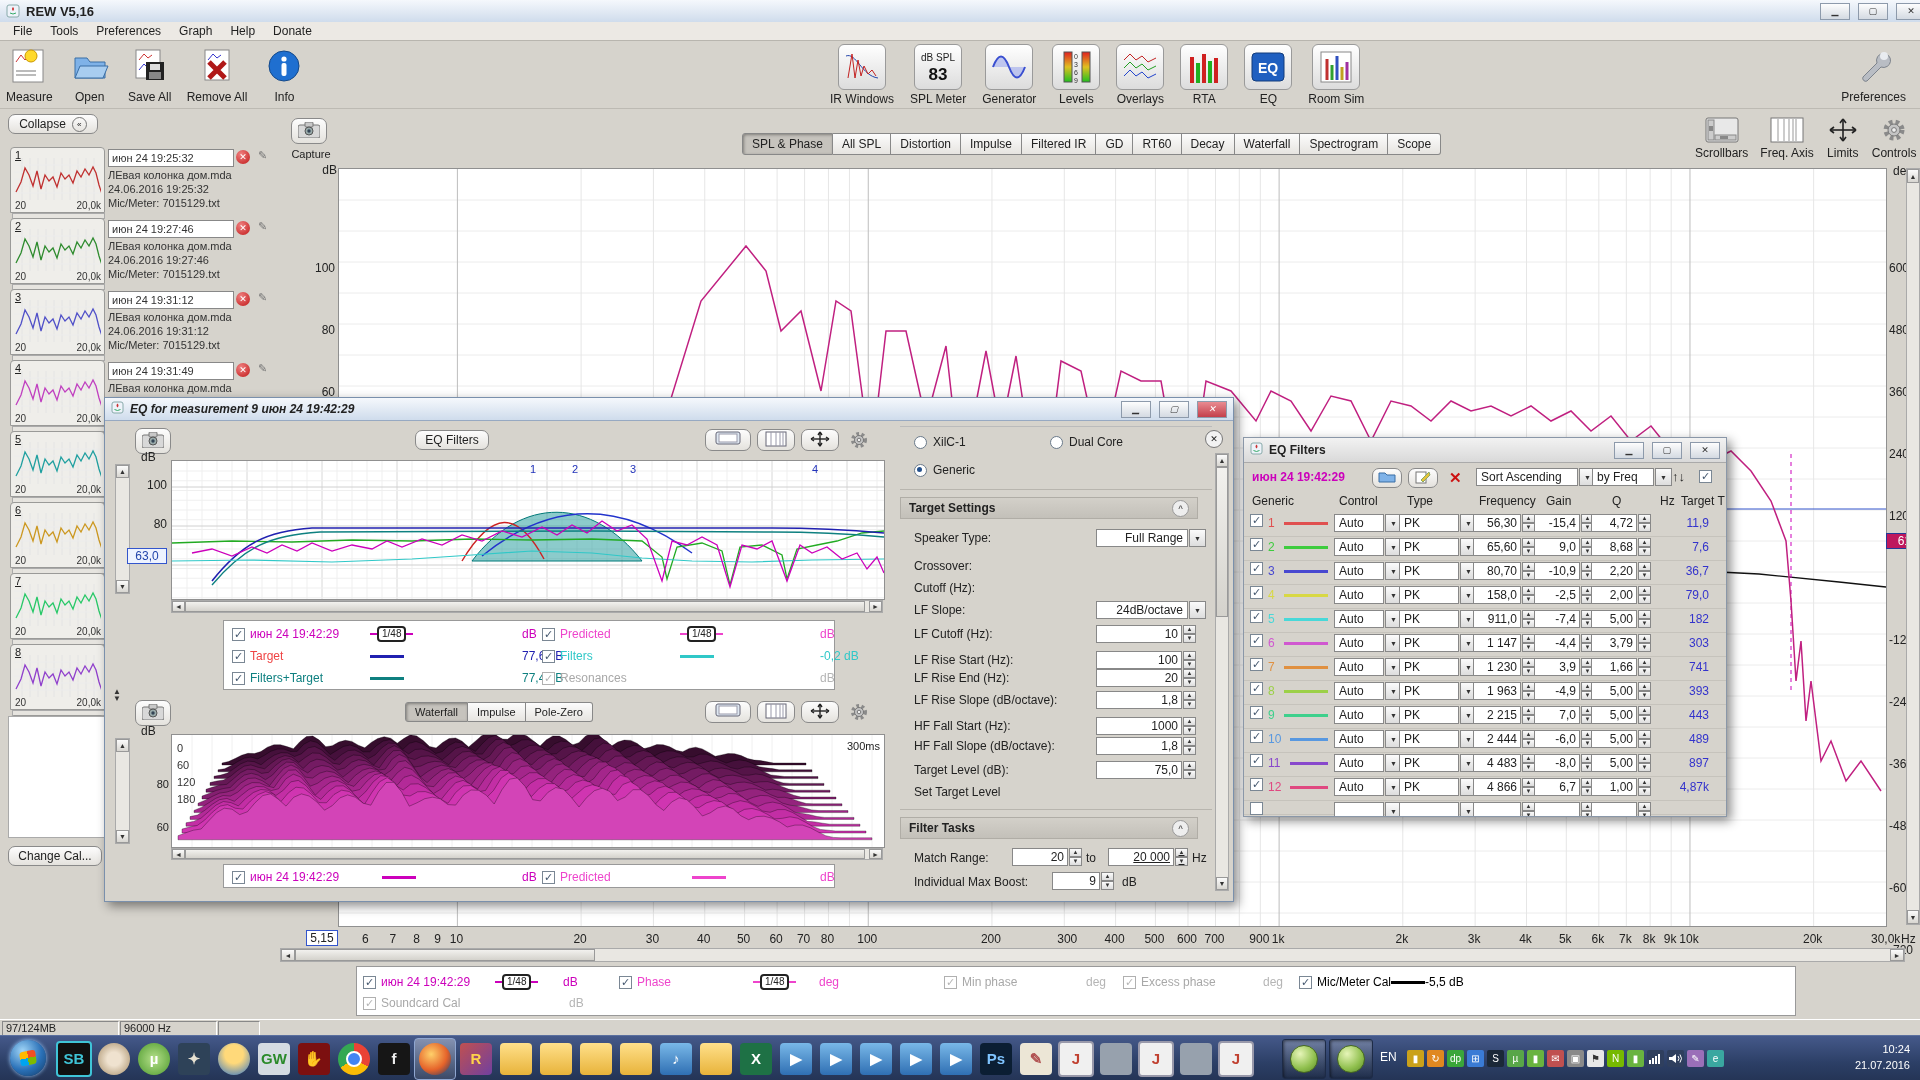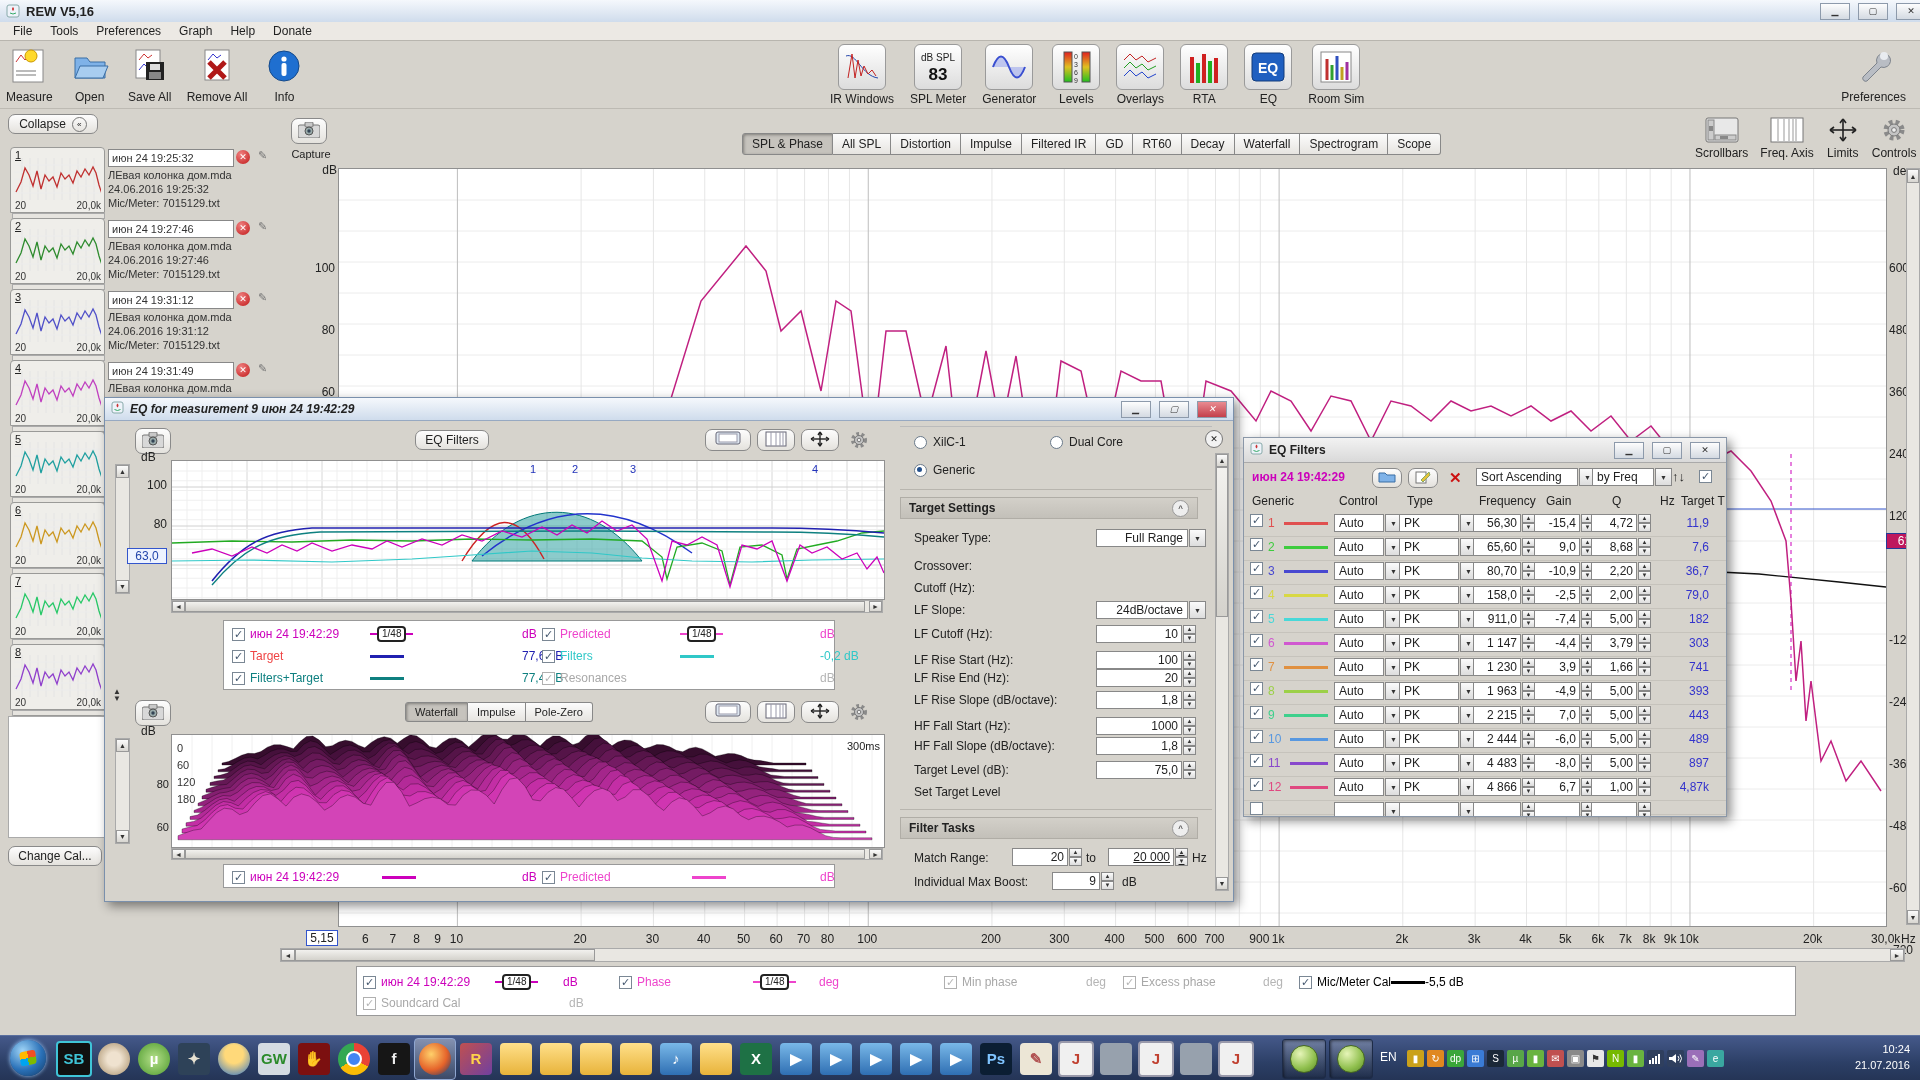--- a/index.html
+++ b/index.html
@@ -708,21 +708,21 @@
         <div style="position: absolute; left: 137.406px; top: 824px; width: 28px; height: 14px; font-size: 12px; text-align: center;">10</div>
         <div style="position: absolute; left: 261.085px; top: 824px; width: 28px; height: 14px; font-size: 12px; text-align: center;">20</div>
         <div style="position: absolute; left: 333.433px; top: 824px; width: 28px; height: 14px; font-size: 12px; text-align: center;">30</div>
         <div style="position: absolute; left: 384.765px; top: 824px; width: 28px; height: 14px; font-size: 12px; text-align: center;">40</div>
         <div style="position: absolute; left: 424.581px; top: 824px; width: 28px; height: 14px; font-size: 12px; text-align: center;">50</div>
         <div style="position: absolute; left: 457.113px; top: 824px; width: 28px; height: 14px; font-size: 12px; text-align: center;">60</div>
         <div style="position: absolute; left: 484.619px; top: 824px; width: 28px; height: 14px; font-size: 12px; text-align: center;">70</div>
         <div style="position: absolute; left: 508.445px; top: 824px; width: 28px; height: 14px; font-size: 12px; text-align: center;">80</div>
         <div style="position: absolute; left: 548.261px; top: 824px; width: 28px; height: 14px; font-size: 12px; text-align: center;">100</div>
         <div style="position: absolute; left: 671.941px; top: 824px; width: 28px; height: 14px; font-size: 12px; text-align: center;">200</div>
-        <div style="position: absolute; left: 744.289px; top: 824px; width: 28px; height: 14px; font-size: 12px; text-align: left;">300</div>
+        <div style="position: absolute; left: 744.289px; top: 824px; width: 28px; height: 14px; font-size: 12px; text-align: right;">300</div>
         <div style="position: absolute; left: 795.621px; top: 824px; width: 28px; height: 14px; font-size: 12px; text-align: center;">400</div>
         <div style="position: absolute; left: 835.437px; top: 824px; width: 28px; height: 14px; font-size: 12px; text-align: center;">500</div>
         <div style="position: absolute; left: 867.969px; top: 824px; width: 28px; height: 14px; font-size: 12px; text-align: center;">600</div>
         <div style="position: absolute; left: 895.474px; top: 824px; width: 28px; height: 14px; font-size: 12px; text-align: center;">700</div>
         <div style="position: absolute; left: 940.317px; top: 824px; width: 28px; height: 14px; font-size: 12px; text-align: center;">900</div>
         <div style="position: absolute; left: 959.117px; top: 824px; width: 28px; height: 14px; font-size: 12px; text-align: center;">1k</div>
         <div style="position: absolute; left: 1082.8px; top: 824px; width: 28px; height: 14px; font-size: 12px; text-align: center;">2k</div>
         <div style="position: absolute; left: 1155.14px; top: 824px; width: 28px; height: 14px; font-size: 12px; text-align: center;">3k</div>
         <div style="position: absolute; left: 1206.48px; top: 824px; width: 28px; height: 14px; font-size: 12px; text-align: center;">4k</div>
         <div style="position: absolute; left: 1246.29px; top: 824px; width: 28px; height: 14px; font-size: 12px; text-align: center;">5k</div>
@@ -785,20 +785,25 @@
           <span style="position: absolute; left: 126px; color: rgb(0, 0, 0);">-5,5 dB</span>
         </div>
         <div class="litem" style="position: absolute; left: 6px; top: 28px; height: 16px;">
           <span class="cb dis">✓</span>
           <span style="color: rgb(168, 168, 168);">Soundcard Cal</span>
           <span style="position: absolute; left: 206px; color: rgb(181, 181, 181);">dB</span>
         </div>
       </div>
   </div>
 
+  <div class="abs" id="statusbar" style="left:0;top:1019px;width:1920px;height:16px;background:#d6d3cc;border-top:1px solid #fff;">
+    <span class="abs" style="left:2px;top:1px;width:112px;height:13px;border:1px solid #999;border-color:#888 #fff #fff #888;padding-left:3px;font-size:11px;">97/124MB</span>
+    <span class="abs" style="left:120px;top:1px;width:92px;height:13px;border:1px solid #999;border-color:#888 #fff #fff #888;padding-left:3px;font-size:11px;">96000 Hz</span>
+    <span class="abs" style="left:218px;top:1px;width:40px;height:13px;border:1px solid #999;border-color:#888 #fff #fff #888;"></span>
+  </div>
 
   <div class="abs" id="eq-dialog" style="left:104px;top:397px;width:1128px;height:503px;background:#d6d3cc;border:1px solid #7a90ac;box-shadow:4px 4px 10px rgba(0,0,0,.45);z-index:20;">
     <div class="titlebar" style="height:22px;font-style:italic;">
       <span><svg width="13" height="13">
             <rect x="1" y="1" width="11" height="11" rx="2" fill="#eef3fa" stroke="#8aa"></rect>
             <path d="M3.5 8.5 q3 2 6 0" stroke="#3a6" fill="none"></path>
             <path d="M6.5 2.5 q-2 2 0 4 q2-2 0-4" fill="#c33"></path>
           </svg></span>
       <span class="ttl" style="font-size:12px;">EQ for measurement 9 июн 24 19:42:29</span>
       <span style="flex:1"></span>

